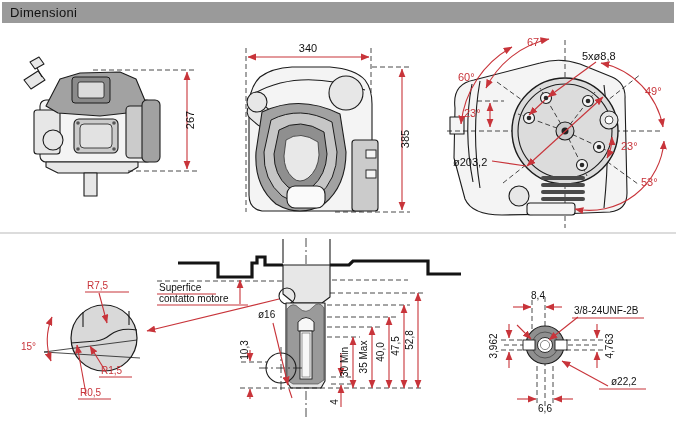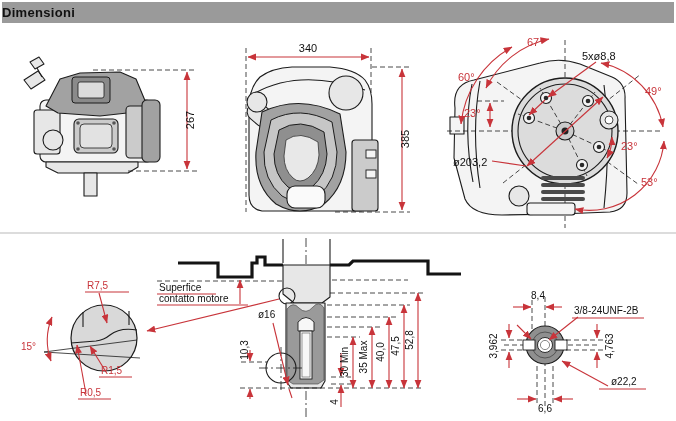--- a/index.html
+++ b/index.html
@@ -1,19 +1,19 @@
 <!DOCTYPE html>
 <html><head>
 <meta charset="utf-8">
 <style>
   html,body{margin:0;padding:0;background:#fff;}
   #page{position:relative;width:676px;height:421px;background:#fff;overflow:hidden;
         font-family:"Liberation Sans",sans-serif;}
   #header-bar{position:absolute;left:2px;top:2px;right:2px;height:21px;background:#9a9a9a;}
-  #header-bar .title{color:#111;font-weight:bold;font-size:13px;line-height:21px;
+  #header-bar .title{color:#111;font-weight:normal;font-size:13px;line-height:21px;padding-left:8px;
         letter-spacing:.3px;}
   svg{position:absolute;left:0;top:0;}
   
   .fw{fill:#f4f4f4;stroke:#1c1c1c;stroke-width:1.1;stroke-linejoin:round;}
   .fl{fill:#e7e7e7;stroke:#1c1c1c;stroke-width:1.1;stroke-linejoin:round;}
   .fm{fill:#cbcbcb;stroke:#1c1c1c;stroke-width:1.1;stroke-linejoin:round;}
   .fd{fill:#a2a2a2;stroke:#1c1c1c;stroke-width:1.1;stroke-linejoin:round;}
   .oln{fill:none;stroke:#1c1c1c;stroke-width:1.1;stroke-linejoin:round;}
   .th{fill:none;stroke:#141414;stroke-width:3.2;stroke-linejoin:miter;}
   .dsh{fill:none;stroke:#1c1c1c;stroke-width:.8;stroke-dasharray:5 3;}

